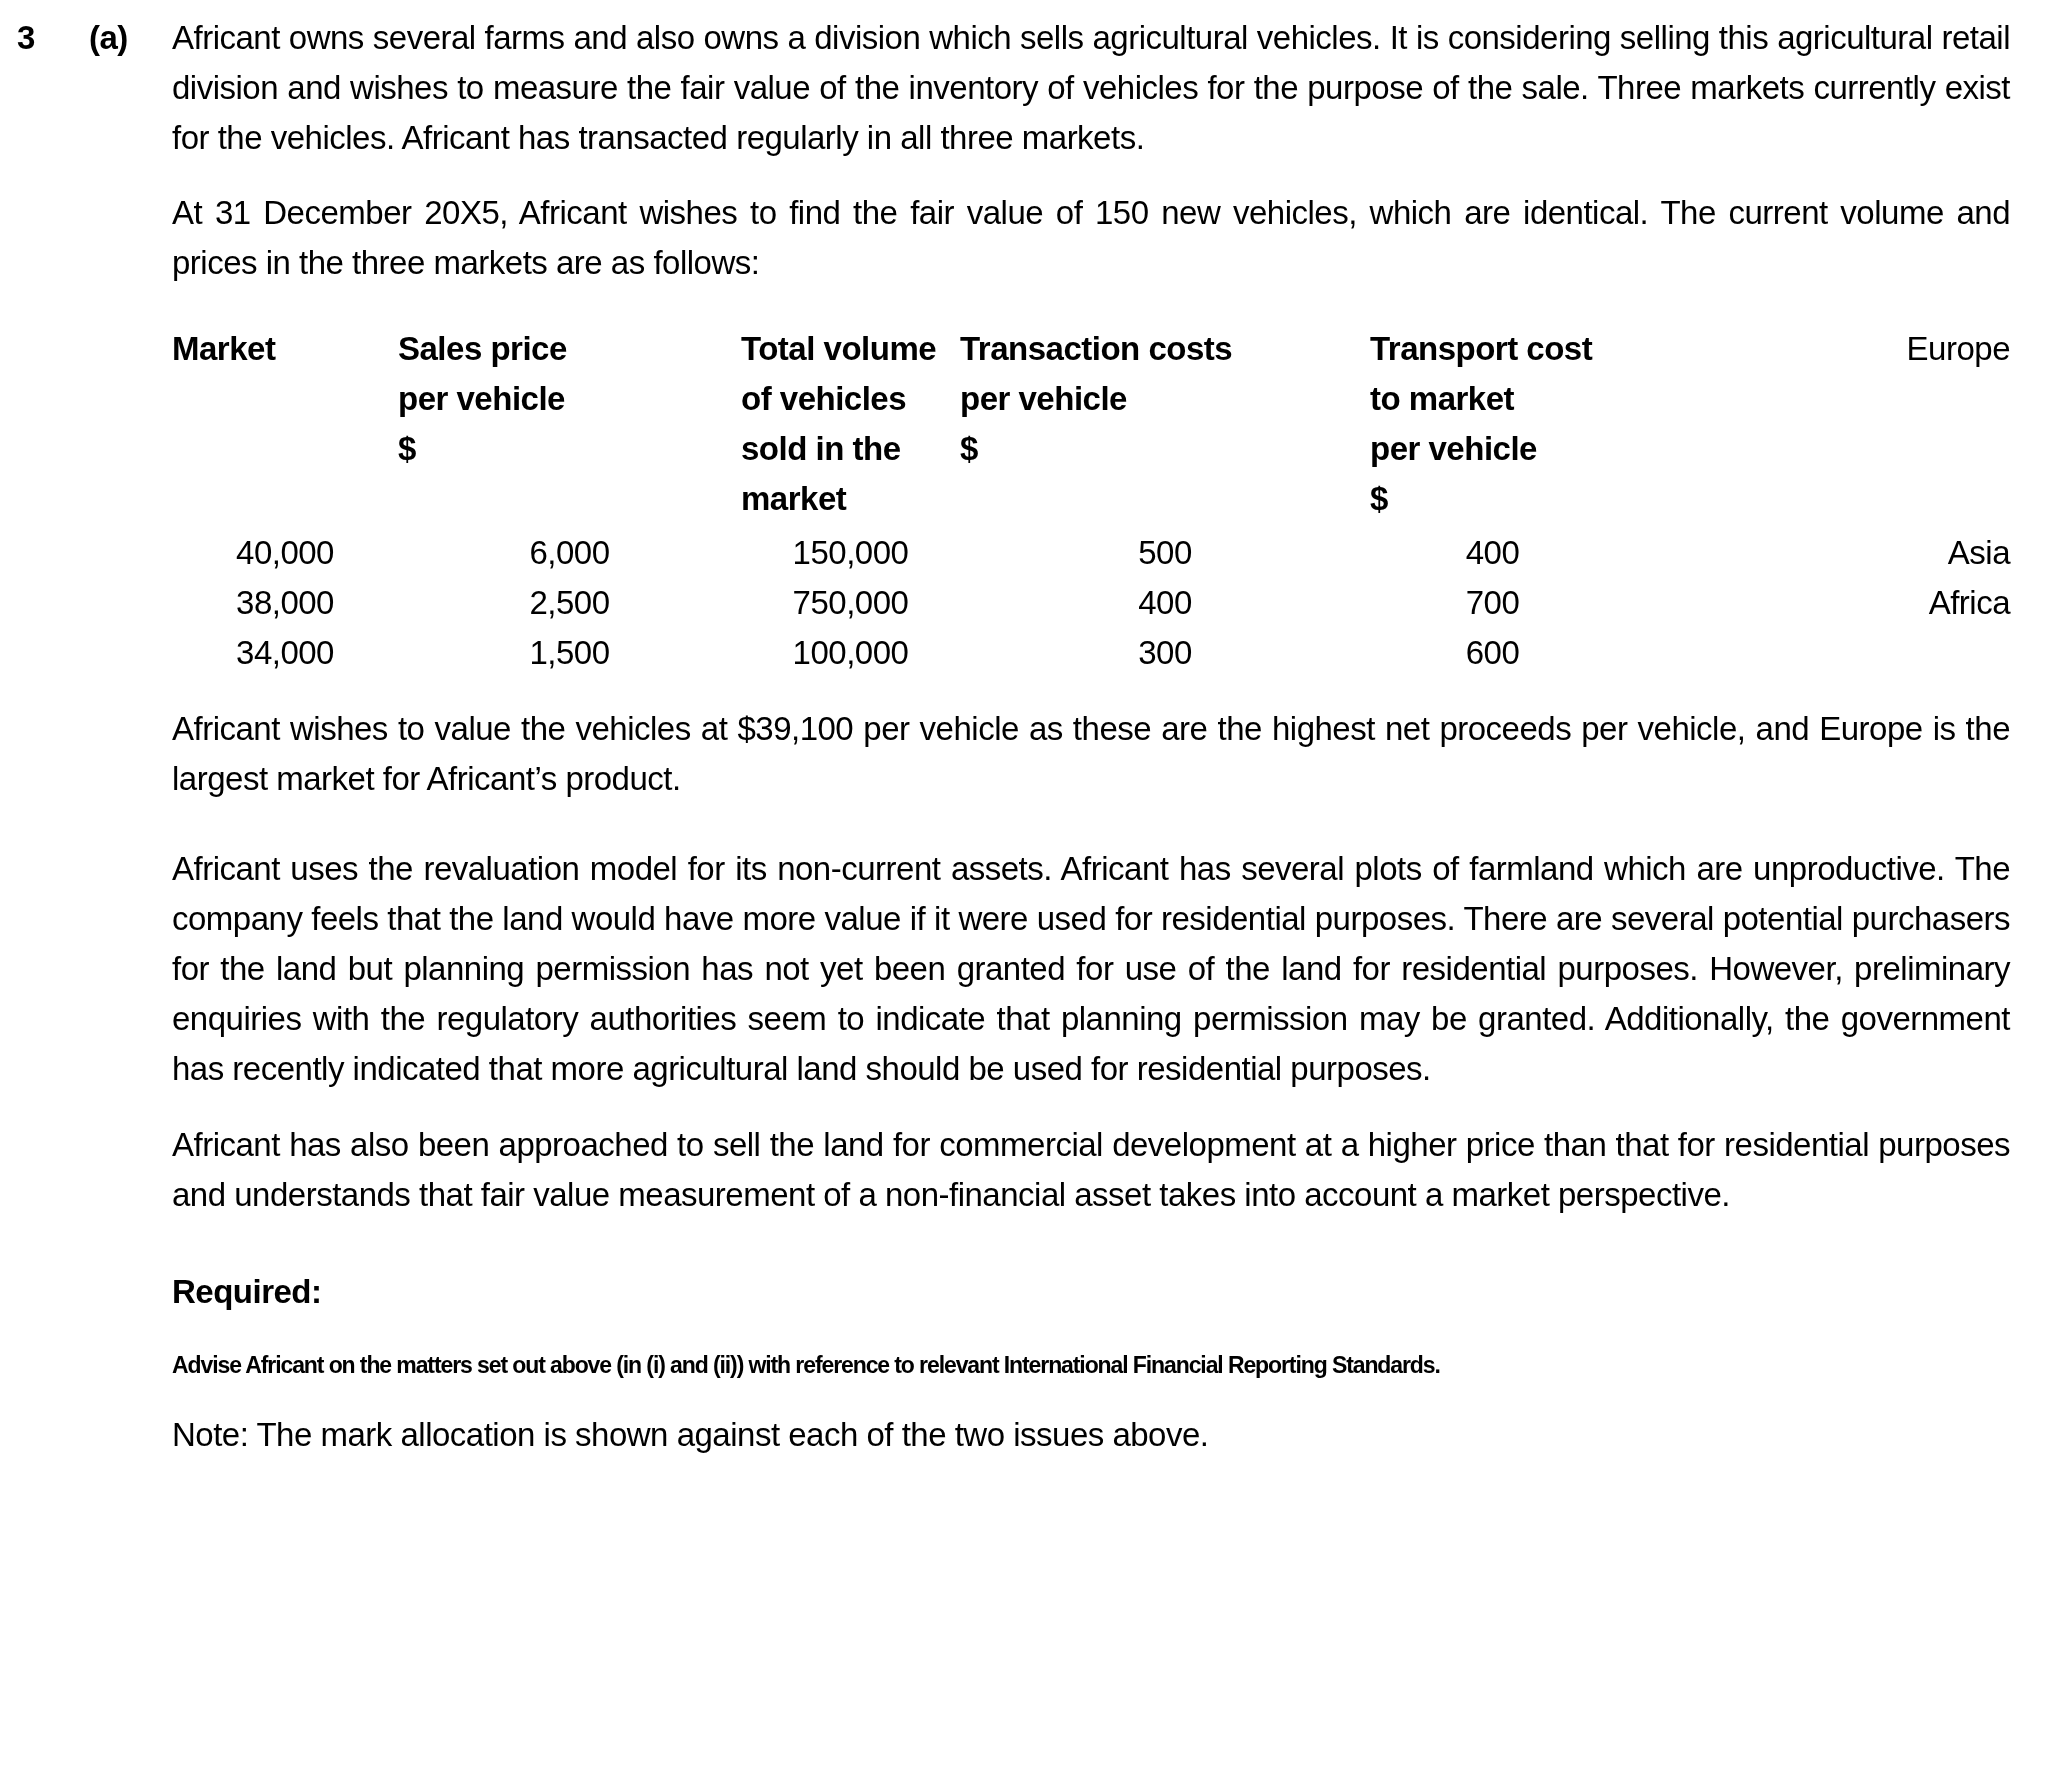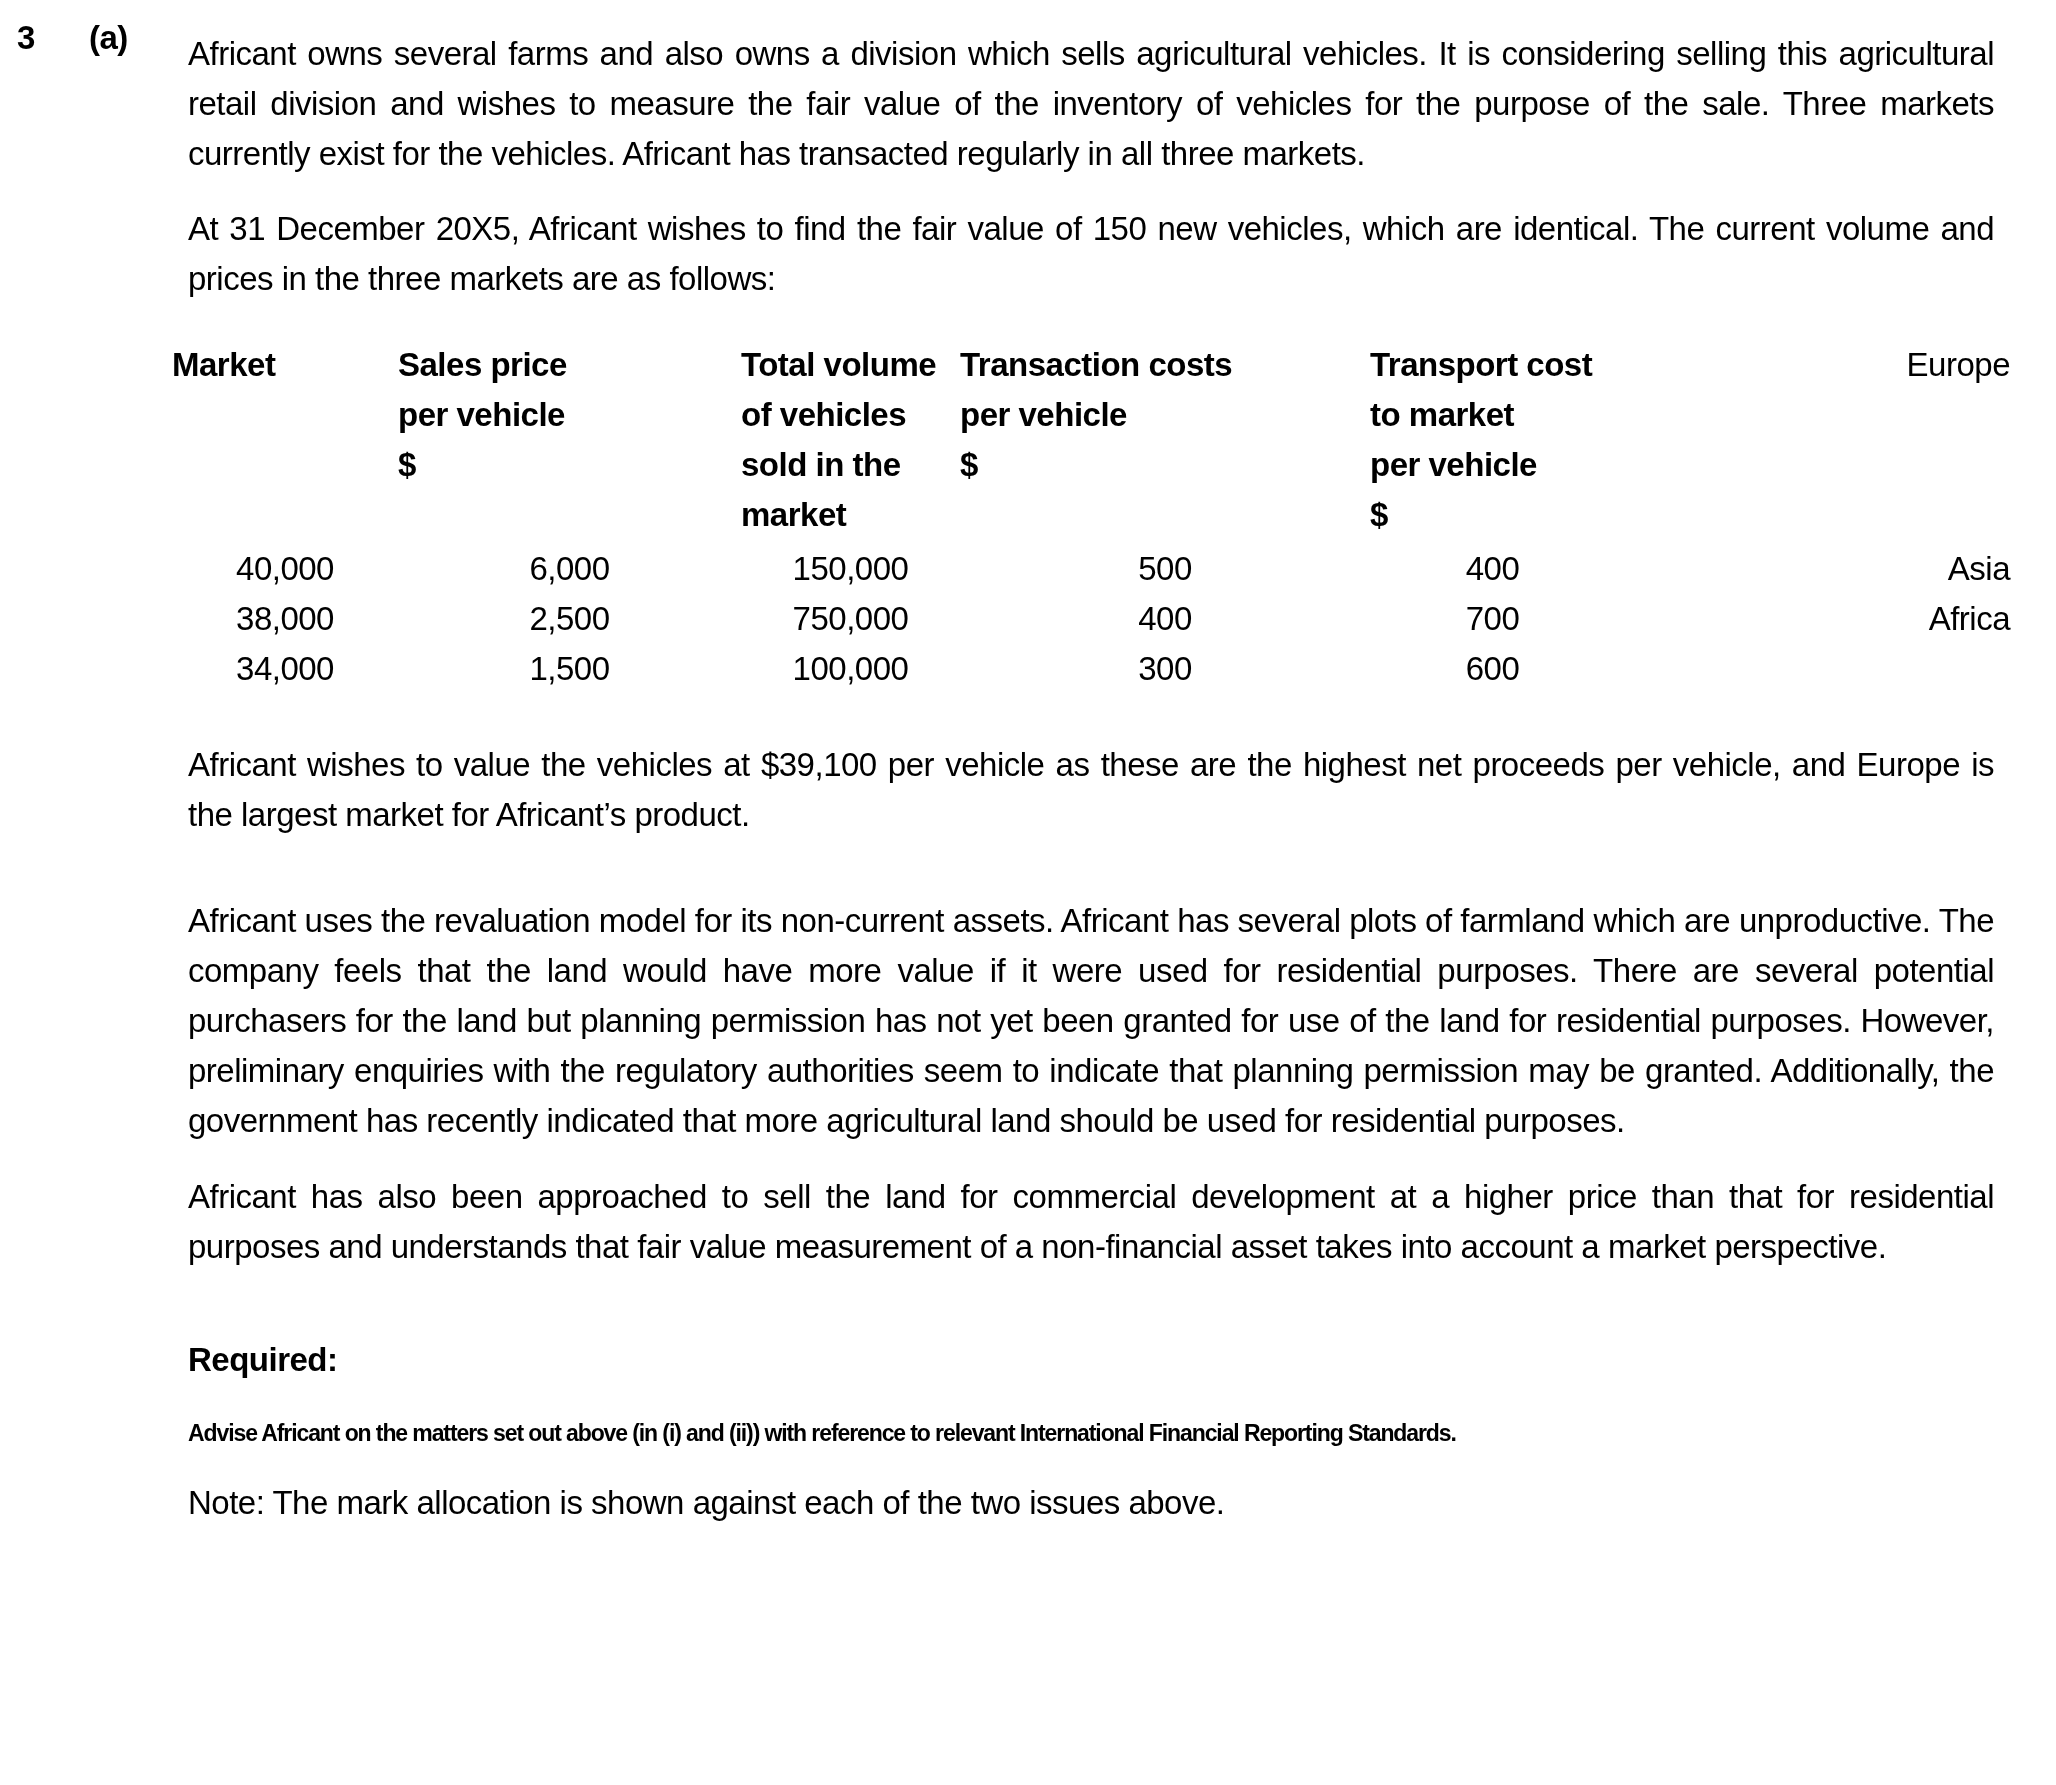--- a/index.html
+++ b/index.html
@@ -26,27 +26,27 @@
     left: 89px;
     top: 13px;
     font-weight: bold;
   }
   .content {
     position: absolute;
     left: 172px;
     top: 13px;
     width: 1838px;
   }
-  p { margin: 16px; text-align: justify; }
+  p { margin: 0; text-align: justify; }
   .p1 { margin-bottom: 25.4px; }
   .mtable {
     display: grid;
     grid-template-columns: 226px 343px 219px 410px 245px 395px;
     margin-top: 36px;
-    margin-bottom: 46px;
+    margin-bottom: 26px;
   }
   .hc {
     display: flex;
     flex-direction: column;
     align-items: flex-start;
     font-weight: bold;
     margin-bottom: 3.8px;
   }
   .hc.first { align-items: flex-start; }
   .hline { white-space: nowrap; }

